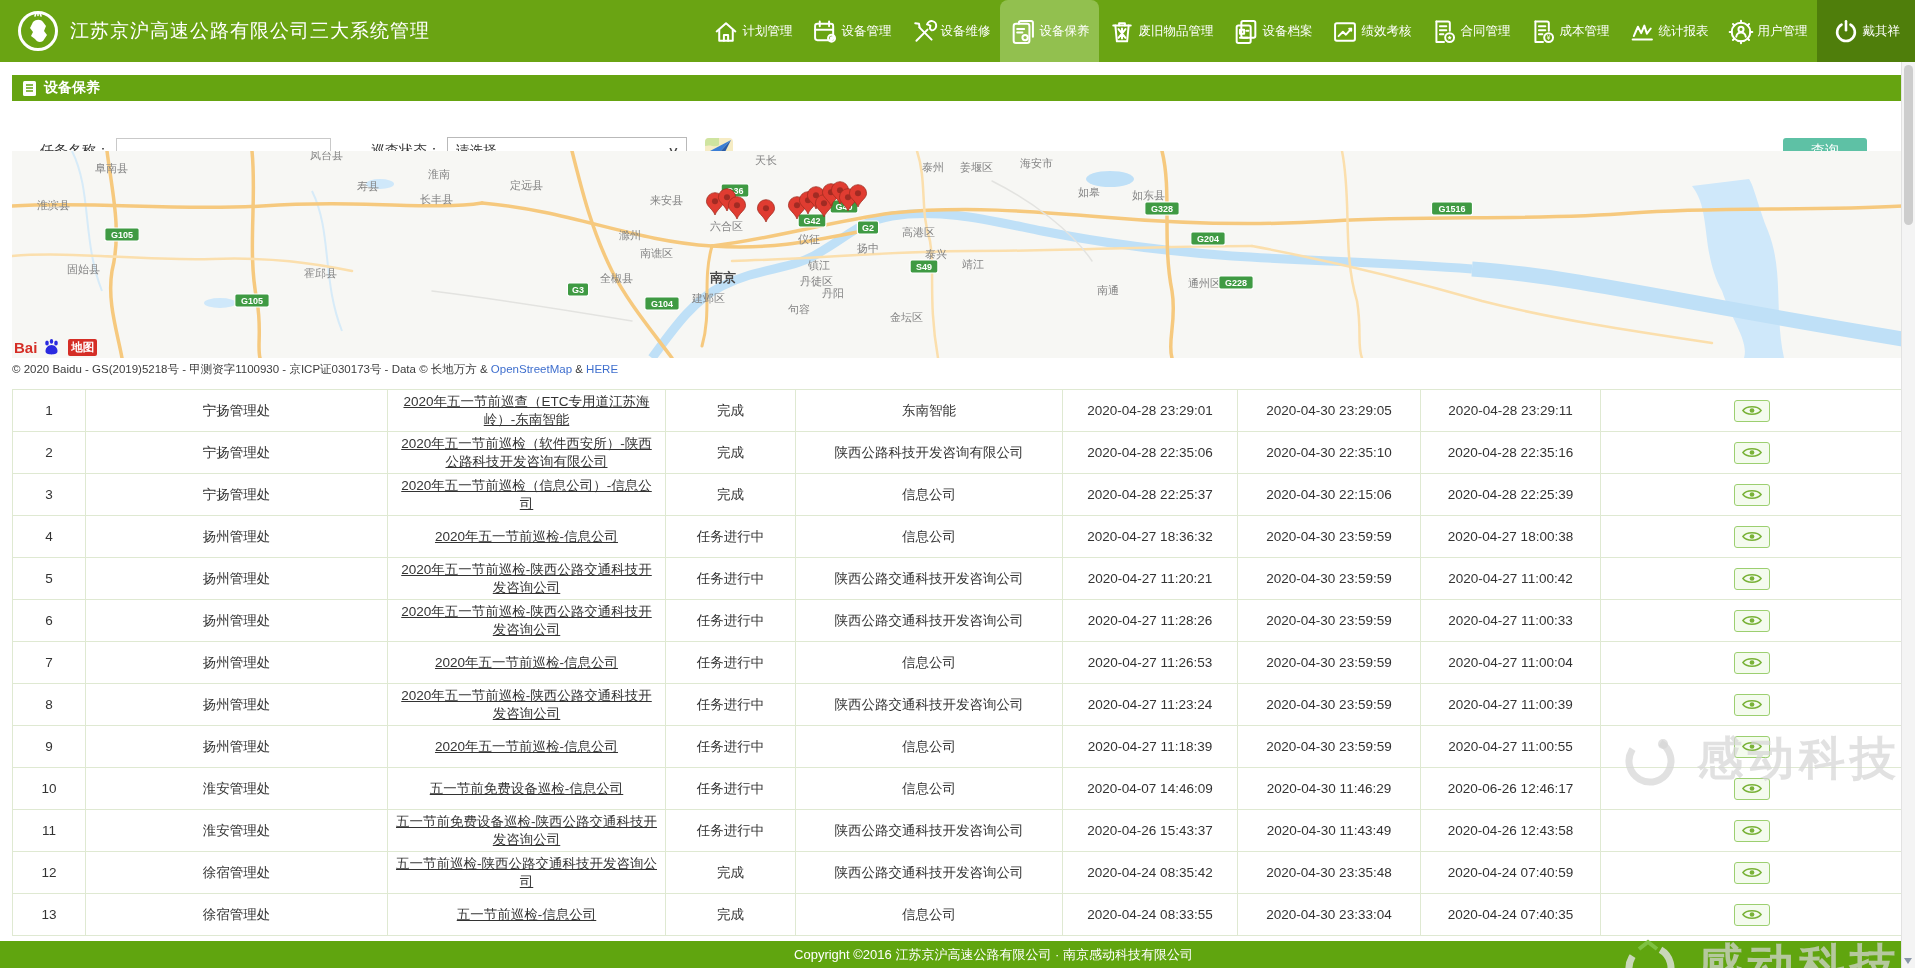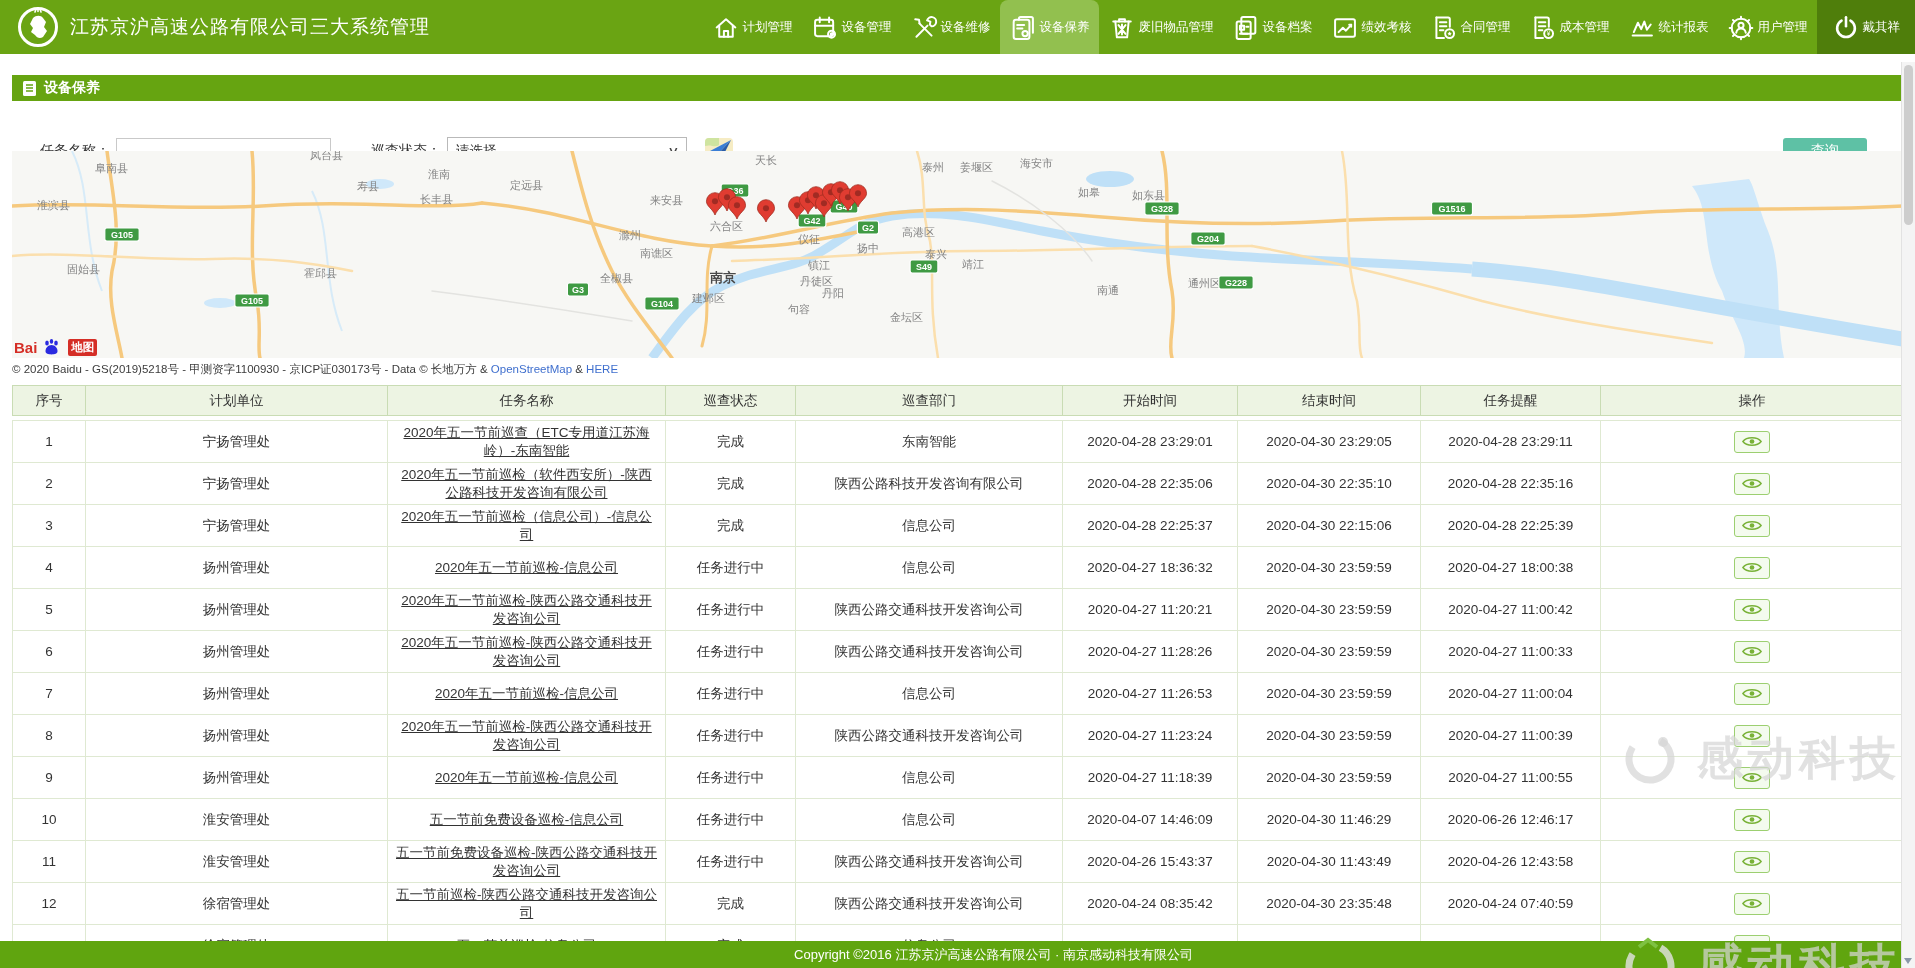--- a/index.html
+++ b/index.html
@@ -1,20 +1,20 @@
 <!DOCTYPE html>
 <html><head>
 <meta charset="utf-8">
 <style>
   html,body{margin:0;padding:0;}
   body{width:1915px;height:968px;position:relative;overflow:hidden;background:#fff;
        font-family:"Liberation Sans","DejaVu Sans",sans-serif;color:#333;}
 
   
-  .topnav{position:absolute;top:0;left:0;width:1915px;height:54px;background:#6aa413;
+  .topnav{position:absolute;top:0;left:0;width:1915px;height:62px;background:#6aa413;
           display:flex;align-items:stretch;z-index:40;}
   .brand{display:flex;align-items:center;gap:10px;padding-left:16px;}
   .brand-title{color:#fff;font-size:19px;letter-spacing:1px;}
   .nav-items{margin-left:auto;display:flex;align-items:stretch;}
   .nav-item{display:flex;flex-direction:row;align-items:center;justify-content:center;
             gap:3px;padding:0 9px;min-width:56px;color:#fff;font-size:12.5px;cursor:pointer;}
   .nav-item .nav-icon{height:30px;display:flex;align-items:flex-end;}
   .nav-item.active{background:#92c04f;border-radius:8px 8px 0 0;}
   .nav-item.user{background:#4f7e0b;padding:10px 15px;}
 
@@ -59,21 +59,21 @@
                  color:#333;padding:2px 8px;box-sizing:border-box;background:#fff;}
   .task-link{color:#333;text-decoration:underline;cursor:pointer;}
   .view-btn{width:36px;height:22px;border:1px solid #9ccf70;background:#f4fbee;border-radius:3px;
             cursor:pointer;display:inline-flex;align-items:center;justify-content:center;padding:0;}
 
   
   .footer{position:absolute;bottom:0;left:0;width:1915px;height:27px;background:#60a50f;color:#fff;
           display:flex;align-items:center;justify-content:center;font-size:13px;z-index:20;padding-left:36px;}
 
   
-  .watermark{position:absolute;right:14px;display:flex;align-items:center;gap:18px;z-index:25;
+  .watermark{position:absolute;right:14px;display:flex;align-items:flex-end;gap:18px;z-index:25;
              pointer-events:none;}
   .watermark-text{font-size:46px;font-weight:bold;letter-spacing:5px;color:rgba(213,213,213,0.72);}
 
   
   .scrollbar{position:absolute;right:0;top:62px;bottom:0;width:13px;background:#f4f4f4;
              border-left:1px solid #e2e2e2;z-index:50;}
   .scroll-thumb{position:absolute;left:2px;right:2px;top:3px;height:160px;background:#cdcdcd;
                 border-radius:5px;cursor:pointer;}
   .scroll-down{position:absolute;bottom:4px;left:2px;width:0;height:0;border-left:4.5px solid transparent;
                border-right:4.5px solid transparent;border-top:6px solid #8a97a8;cursor:pointer;}
@@ -435,46 +435,20 @@
     <ellipse cx="8.5" cy="3.4" rx="1.7" ry="2.4" fill="#2a2ae0"></ellipse>
     <path d="M8.5 7c3.5 0 6 3 6 6 0 2.6-2.6 3.4-6 3.4S2.5 15.6 2.5 13c0-3 2.5-6 6-6z" fill="#2a2ae0"></path>
   </svg>
   <span class="baidu-tag">地图</span>
 </div>
 <div class="map-attribution">
   <span>© 2020 Baidu - GS(2019)5218号 - 甲测资字1100930 - 京ICP证030173号 - Data © 长地万方 &amp; </span><a href="#">OpenStreetMap</a><span> &amp; </span><a href="#">HERE</a>
 </div>
 
 <div class="table-wrap">
-  <table class="head-table">
-    <colgroup>
-        <col style="width:73px">
-        <col style="width:302px">
-        <col style="width:278px">
-        <col style="width:130px">
-        <col style="width:267px">
-        <col style="width:175px">
-        <col style="width:183px">
-        <col style="width:180px">
-        <col style="width:303px">
-      </colgroup>
-    <tbody>
-        <tr id="thead-row">
-          <th>序号</th>
-          <th>计划单位</th>
-          <th>任务名称</th>
-          <th>巡查状态</th>
-          <th>巡查部门</th>
-          <th>开始时间</th>
-          <th>结束时间</th>
-          <th>任务提醒</th>
-          <th>操作</th>
-        </tr>
-      </tbody>
-  </table>
   <table class="body-table">
     <colgroup>
         <col style="width:73px">
         <col style="width:302px">
         <col style="width:278px">
         <col style="width:130px">
         <col style="width:267px">
         <col style="width:175px">
         <col style="width:183px">
         <col style="width:180px">

